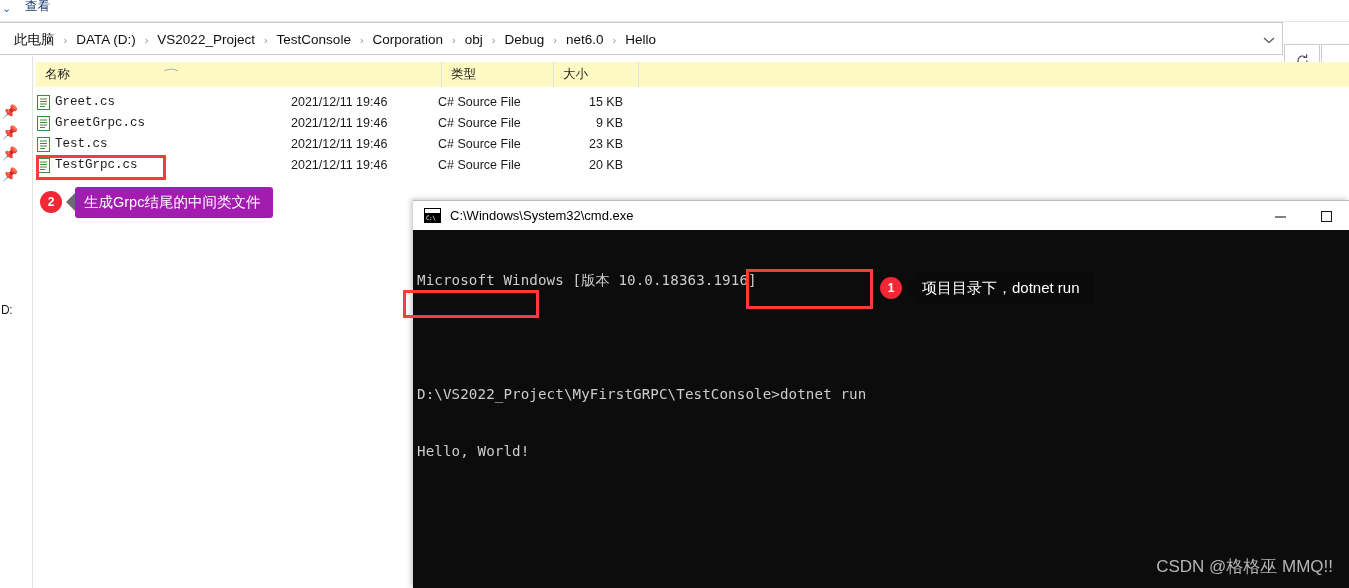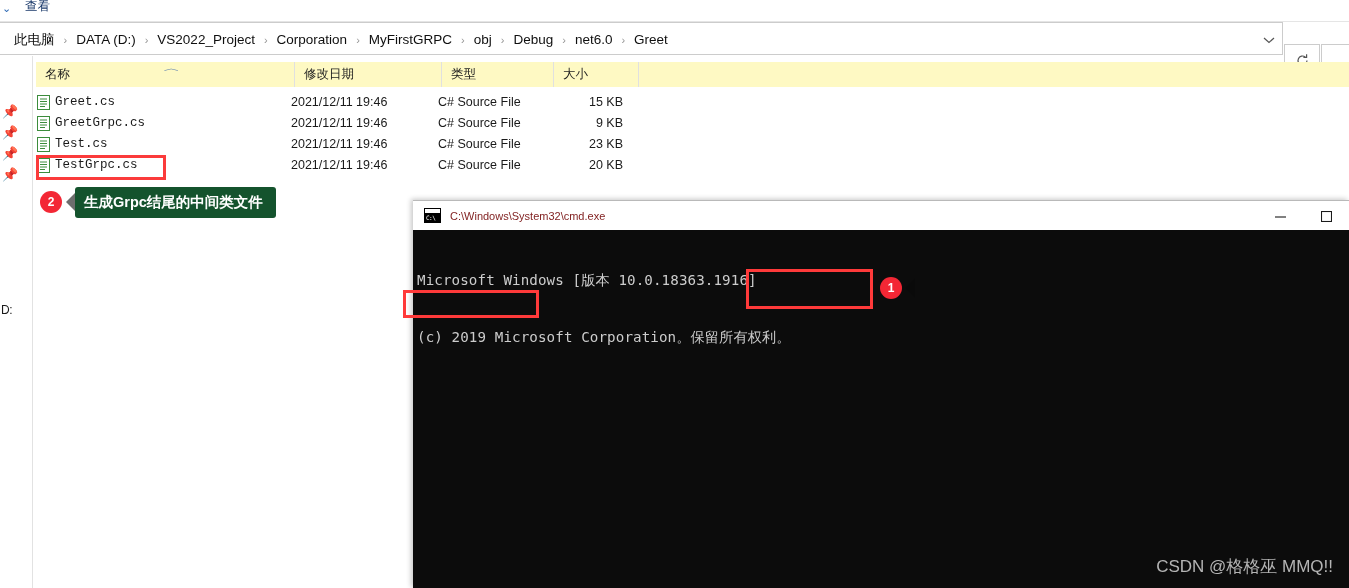--- a/index.html
+++ b/index.html
@@ -249,28 +249,27 @@
   }
   .tip-arrow-light {
     width: 0; height: 0;
     border-top: 9px solid transparent;
     border-bottom: 9px solid transparent;
     border-right: 9px solid #6d6d6d;
     margin-left: 4px;
     flex: 0 0 auto;
   }
   .tip-body-light {
-    background: #14532d;
+    background: #a21caf;
     color: #ffffff;
     font-size: 14.5px;
     padding: 6px 13px 7px 9px;
     border-radius: 3px;
     white-space: nowrap;
     line-height: 18px;
-    font-weight: bold;
   }
 
   
   #cmdwin {
     position: absolute;
     left: 413px; top: 200px;
     width: 936px; height: 388px;
     background: #0c0c0c;
     box-shadow: -2px -1px 5px rgba(0,0,0,0.22);
   }
@@ -304,22 +303,22 @@
     position: absolute;
     left: 1px; top: 4px;
     color: #ffffff;
     font-family: "DejaVu Sans Mono", monospace;
     font-size: 6px;
     line-height: 9px;
     letter-spacing: -0.5px;
   }
   .cmd-title {
     margin-left: 9px;
-    font-size: 11px;
-    color: #7f1d1d;
+    font-size: 13px;
+    color: #000000;
     white-space: nowrap;
     text-align: center;
   }
   .cmd-winbtns {
     position: absolute;
     right: 0; top: 0;
     height: 30px;
     display: flex;
   }
   .cmd-btn {
@@ -396,31 +395,31 @@
 
   <div class="addressbar">
     <div class="addr-box">
       <div class="breadcrumb">
         <span class="crumb">此电脑</span>
         <span class="crumb-sep">›</span>
         <span class="crumb">DATA (D:)</span>
         <span class="crumb-sep">›</span>
         <span class="crumb">VS2022_Project</span>
         <span class="crumb-sep">›</span>
+        <span class="crumb">TestConsole</span>
+        <span class="crumb-sep">›</span>
         <span class="crumb">Corporation</span>
         <span class="crumb-sep">›</span>
-        <span class="crumb">MyFirstGRPC</span>
-        <span class="crumb-sep">›</span>
         <span class="crumb">obj</span>
         <span class="crumb-sep">›</span>
         <span class="crumb">Debug</span>
         <span class="crumb-sep">›</span>
         <span class="crumb">net6.0</span>
         <span class="crumb-sep">›</span>
-        <span class="crumb">Greet</span>
+        <span class="crumb">Hello</span>
       </div>
       <div class="addr-dropdown">
         <svg width="12" height="8" viewBox="0 0 12 8">
             <path d="M1 2 L6 6.5 L11 2" stroke="#555" stroke-width="1.2" fill="none"></path>
           </svg>
       </div>
     </div>
     <div class="addr-refresh">
       <svg width="15" height="15" viewBox="0 0 15 15">
         <path d="M12 7.5 A4.5 4.5 0 1 1 10.2 3.9" stroke="#555" stroke-width="1.2" fill="none"></path>
@@ -436,23 +435,20 @@
     <span class="pin" style="top:91px">📌</span>
     <span class="pin" style="top:112px">📌</span>
     <span class="nav-d-label">D:</span>
 
   </div>
 
   <div class="colheaders">
     <div class="colhead first" style="left:9px; width:249px;">
       <span>名称</span>
       <span class="sort-arrow">︿</span>
-    </div>
-    <div class="colhead" style="left:258px; width:147px;">
-      <span>修改日期</span>
     </div>
     <div class="colhead" style="left:405px; width:112px;">
       <span>类型</span>
     </div>
     <div class="colhead" style="left:517px; width:88px;">
       <span>大小</span>
     </div>
   </div>
   <div class="colhead-divider" style="left:638px;"></div>
 
@@ -550,29 +546,31 @@
       <div class="cmd-btn">
         <svg width="11" height="11" viewBox="0 0 11 11">
             <rect x="0.5" y="0.5" width="10" height="10" fill="none" stroke="#1a1a1a" stroke-width="1.1"></rect>
           </svg>
       </div>
     </div>
   </div>
 
   <div class="cmd-body">
     <div class="cmd-line">Microsoft Windows [版本 10.0.18363.1916]</div>
-    <div class="cmd-line">(c) 2019 Microsoft Corporation。保留所有权利。</div>
     <div class="cmd-blank"></div>
+    <div class="cmd-line">D:\VS2022_Project\MyFirstGRPC\TestConsole&gt;dotnet run</div>
+    <div class="cmd-line">Hello, World!</div>
     <div class="cmd-blank"></div>
     
   </div>
 
 </div>
 
 <div class="redbox" id="redbox-dotnetrun"></div>
 <div class="redbox" id="redbox-hello"></div>
 
 <div id="callout1">
   <div class="badge">1</div>
   <div class="tip-arrow-dark"></div>
+  <div class="tip-body-dark">项目目录下，dotnet run</div>
 </div>
 
 <div id="watermark">CSDN @格格巫 MMQ!!</div>
 
 </body></html>

